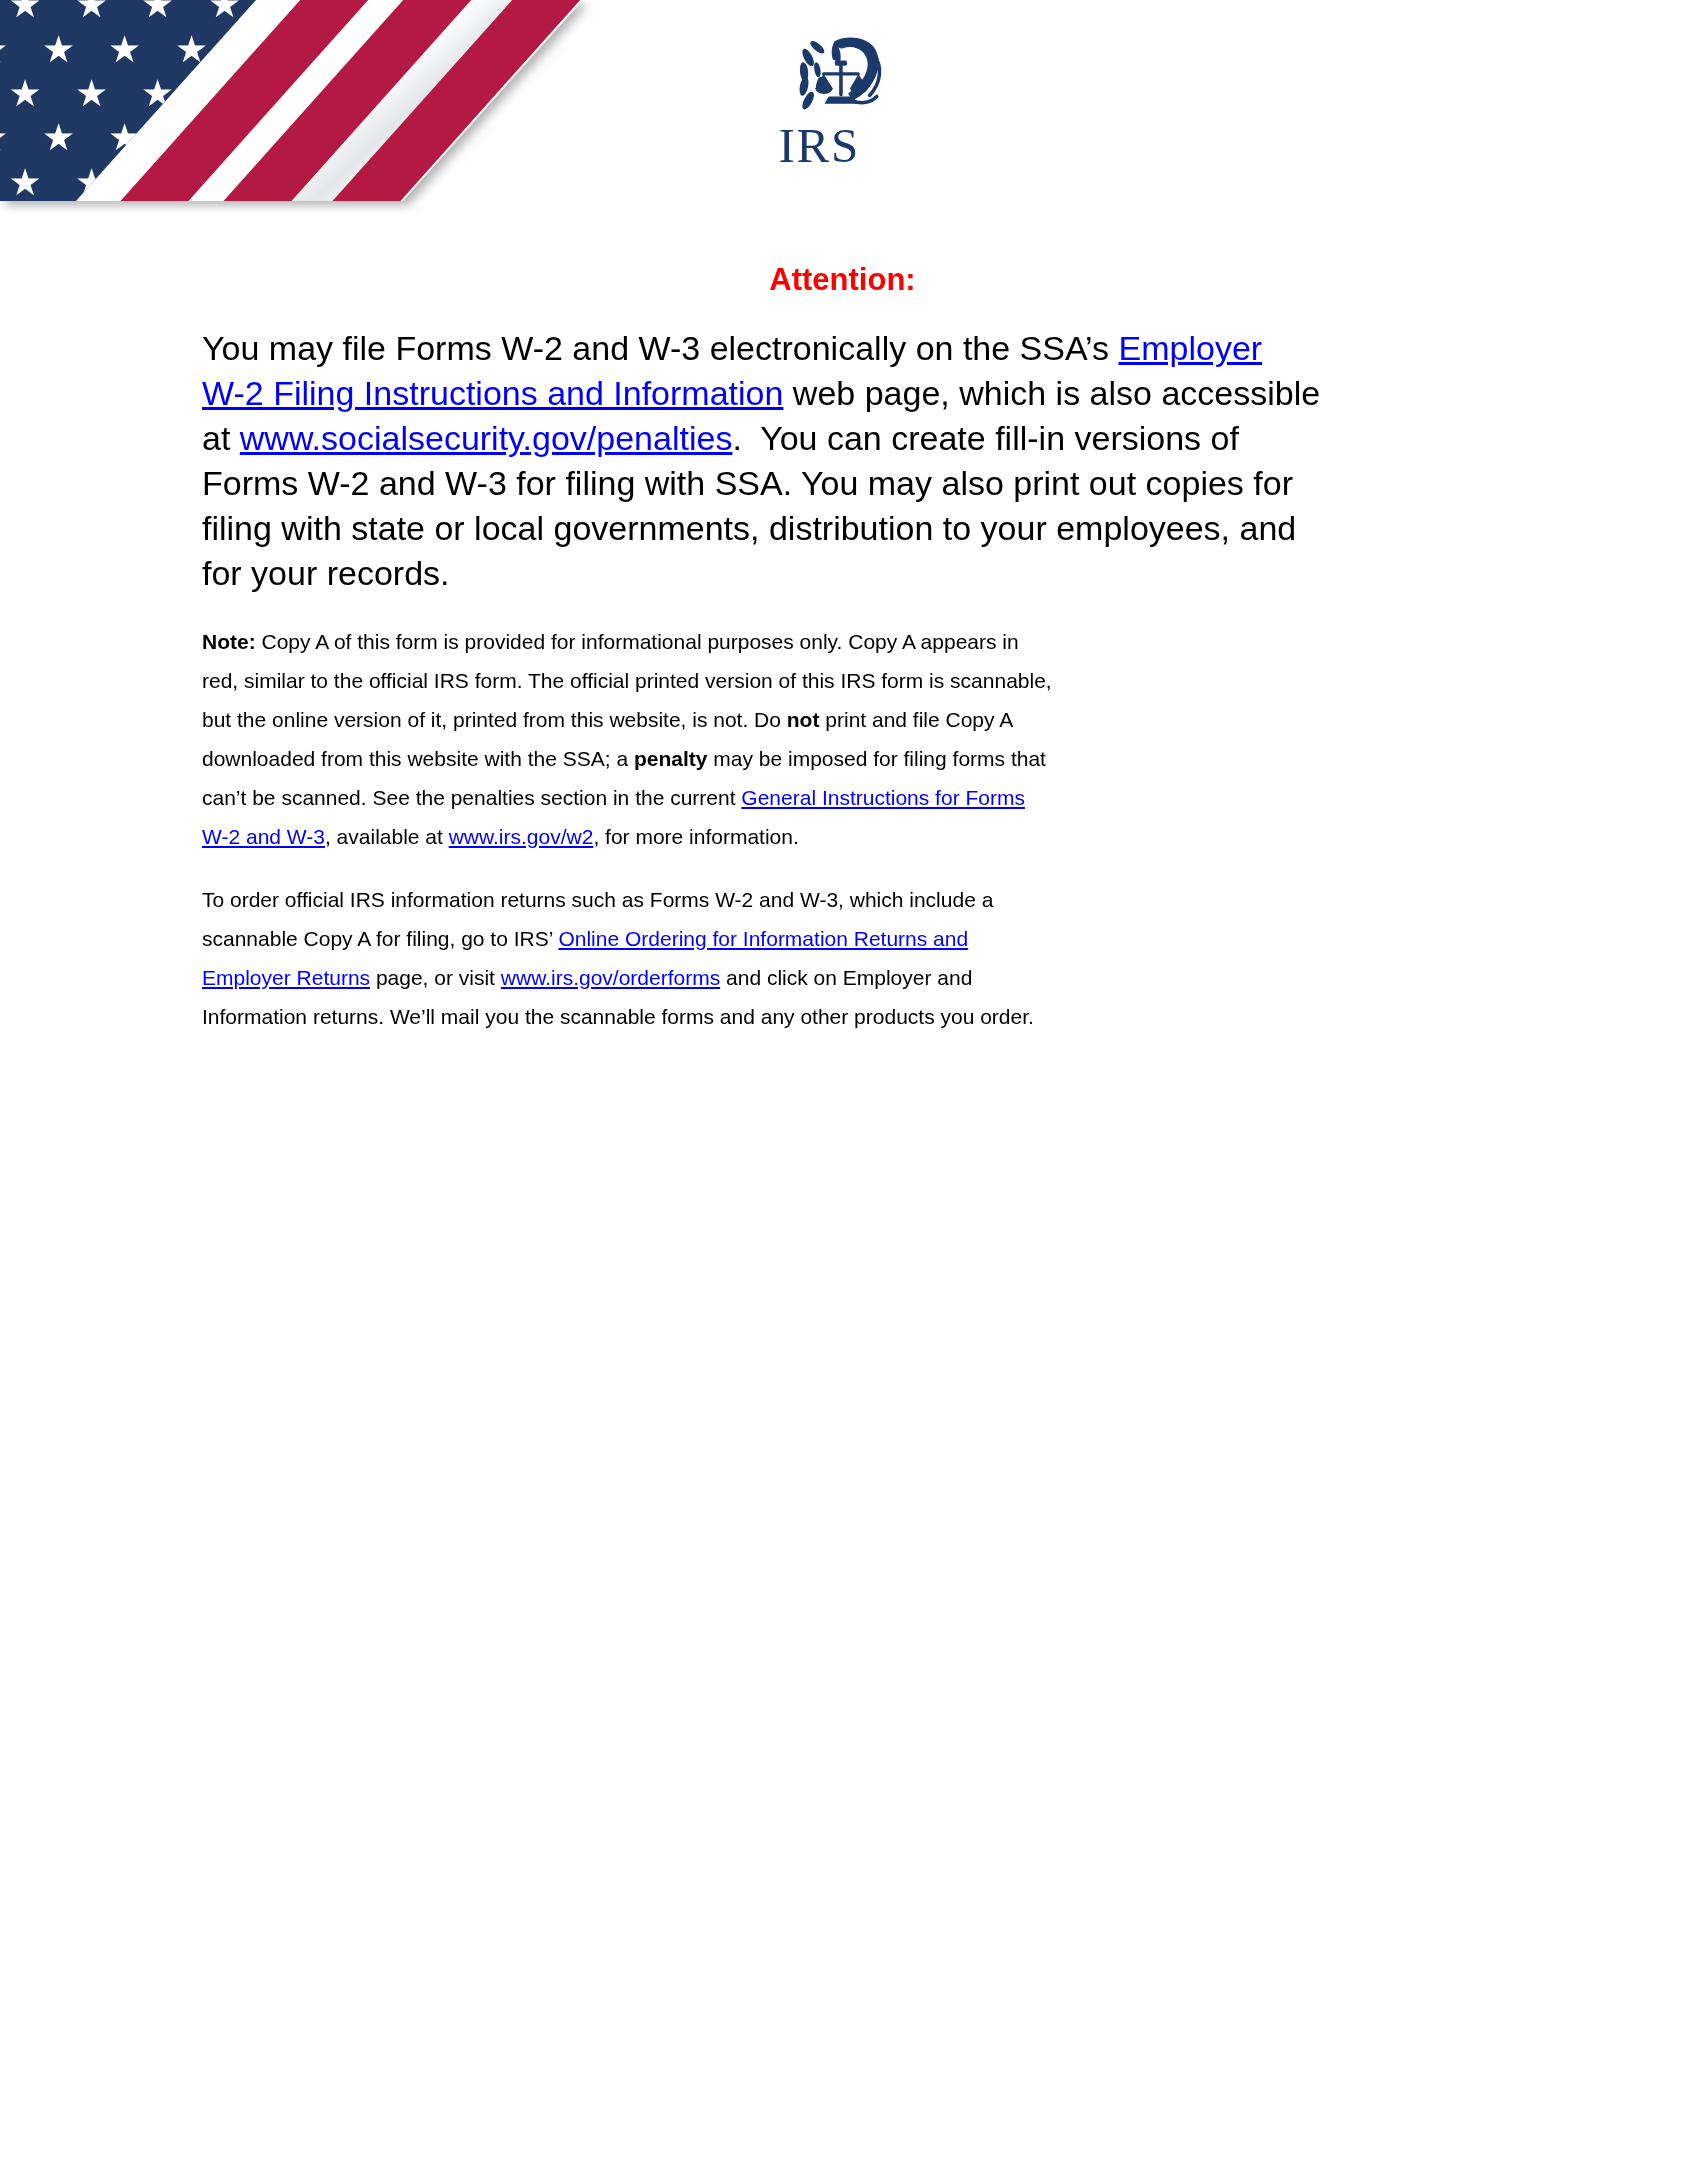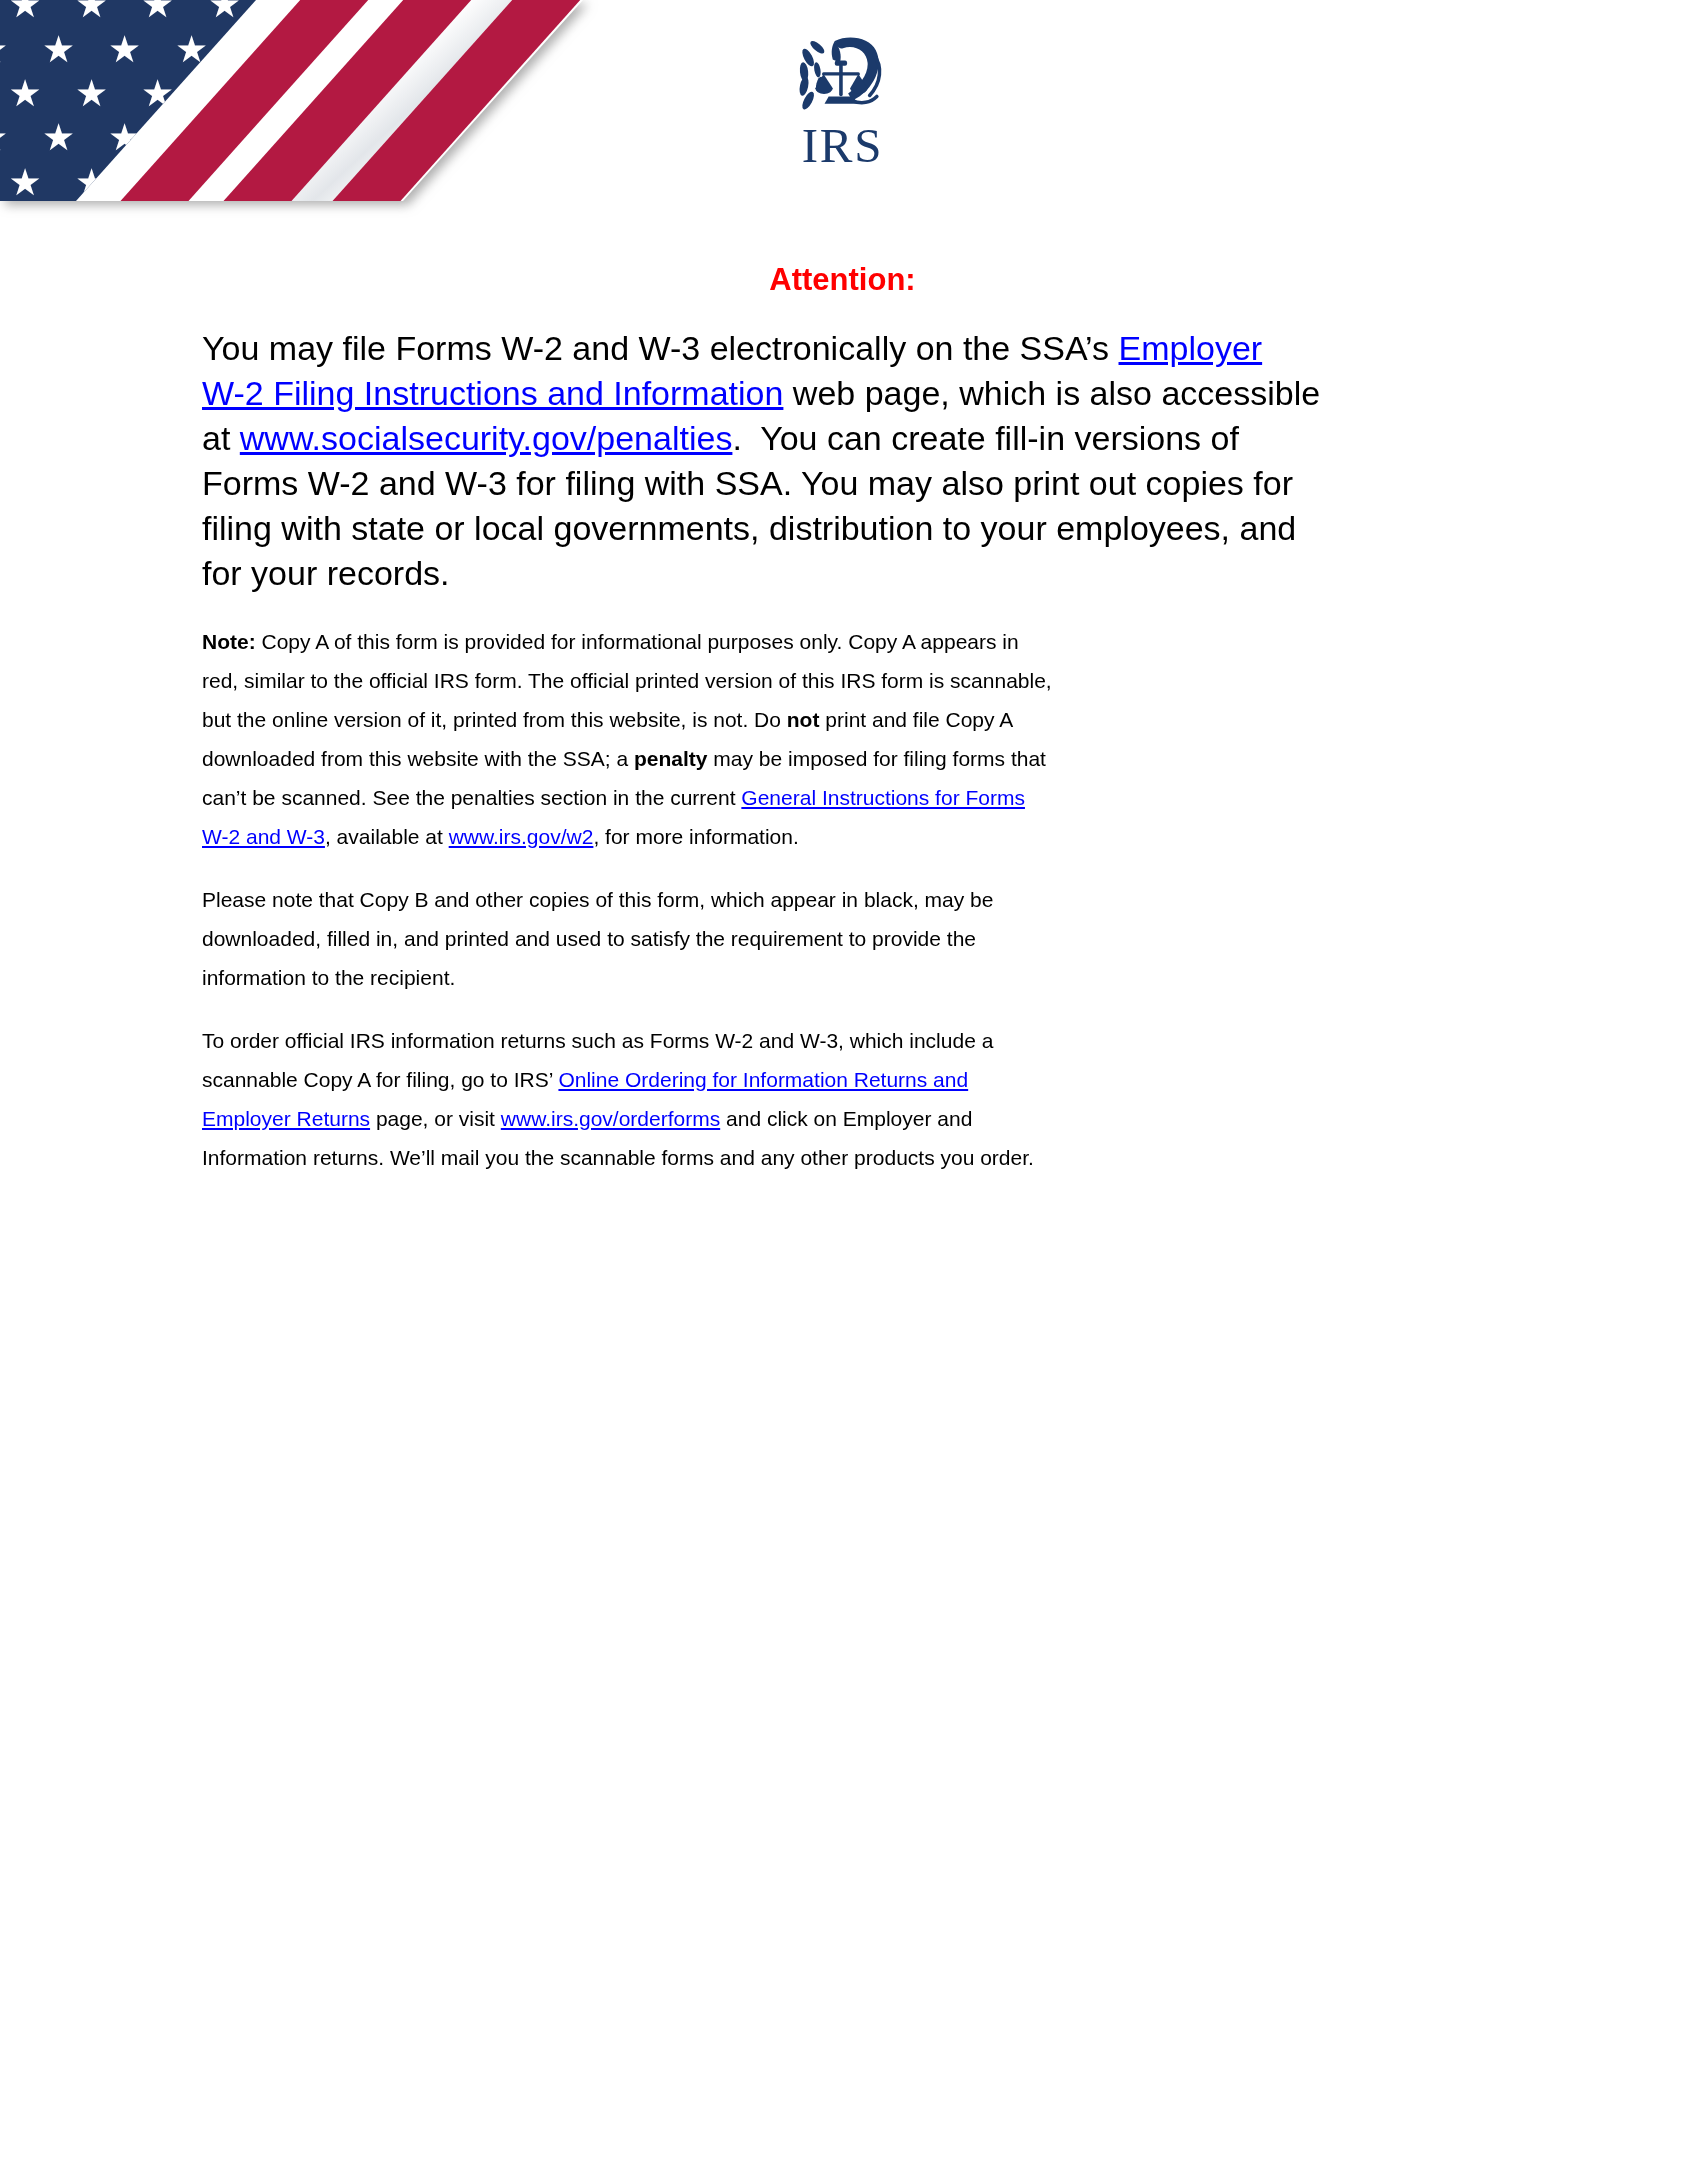--- a/index.html
+++ b/index.html
@@ -39,21 +39,21 @@
     clip-path:polygon(0 0, 256px 0, 76px 201px, 0 201px);
   }
   .canton .star {
     position:absolute; color:#ffffff; font-size:37px; line-height:1;
     font-family:"DejaVu Sans",sans-serif;
   }
 
   
   .logo {
     position:absolute; top:37px; left:50%; transform:translateX(-50%);
-    width:128px; text-align:center;
+    width:128px; text-align:left;
   }
   .logo svg { display:block; margin:0 auto; }
   .logo-text {
     margin-top:1.7px;
     font-family:"Liberation Serif","DejaVu Serif",serif;
     font-size:49px; letter-spacing:1.7px; line-height:1;
     color:var(--logo_navy,#1B3A6B);
   }
 
   
@@ -142,21 +142,18 @@
 at </span><a href="#">www.socialsecurity.gov/penalties</a><span>.  You can create fill-in versions of
 Forms W-2 and W-3 for filing with SSA. You may also print out copies for
 filing with state or local governments, distribution to your employees, and
 for your records.</span></p>
     <p class="para normal"><span class="b">Note:</span><span> Copy A of this form is provided for informational purposes only. Copy A appears in
 red, similar to the official IRS form. The official printed version of this IRS form is scannable,
 but the online version of it, printed from this website, is not. Do </span><span class="b">not</span><span> print and file Copy A
 downloaded from this website with the SSA; a </span><span class="b">penalty</span><span> may be imposed for filing forms that
 can’t be scanned. See the penalties section in the current </span><a href="#">General Instructions for Forms
 W-2 and W-3</a><span>, available at </span><a href="#">www.irs.gov/w2</a><span>, for more information.</span></p>
-    <p class="para normal"><span>Please note that Copy B and other copies of this form, which appear in black, may be
-downloaded, filled in, and printed and used to satisfy the requirement to provide the
-information to the recipient.</span></p>
     <p class="para normal"><span>To order official IRS information returns such as Forms W-2 and W-3, which include a
 scannable Copy A for filing, go to IRS’ </span><a href="#">Online Ordering for Information Returns and
 Employer Returns</a><span> page, or visit </span><a href="#">www.irs.gov/orderforms</a><span> and click on Employer and
 Information returns. We’ll mail you the scannable forms and any other products you order.</span></p>
   </div>
 
 
 </body></html>

